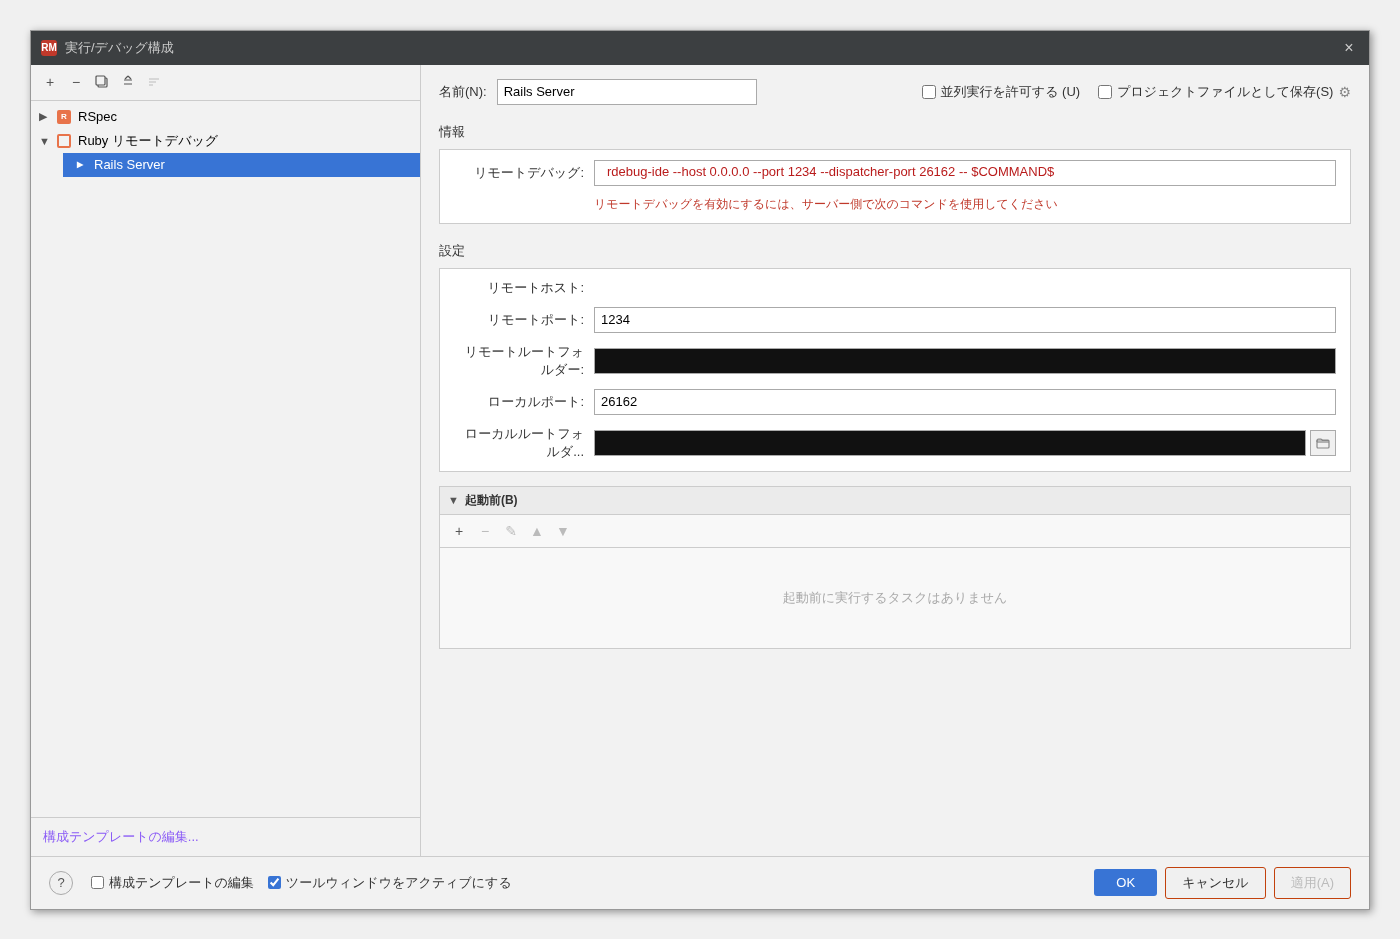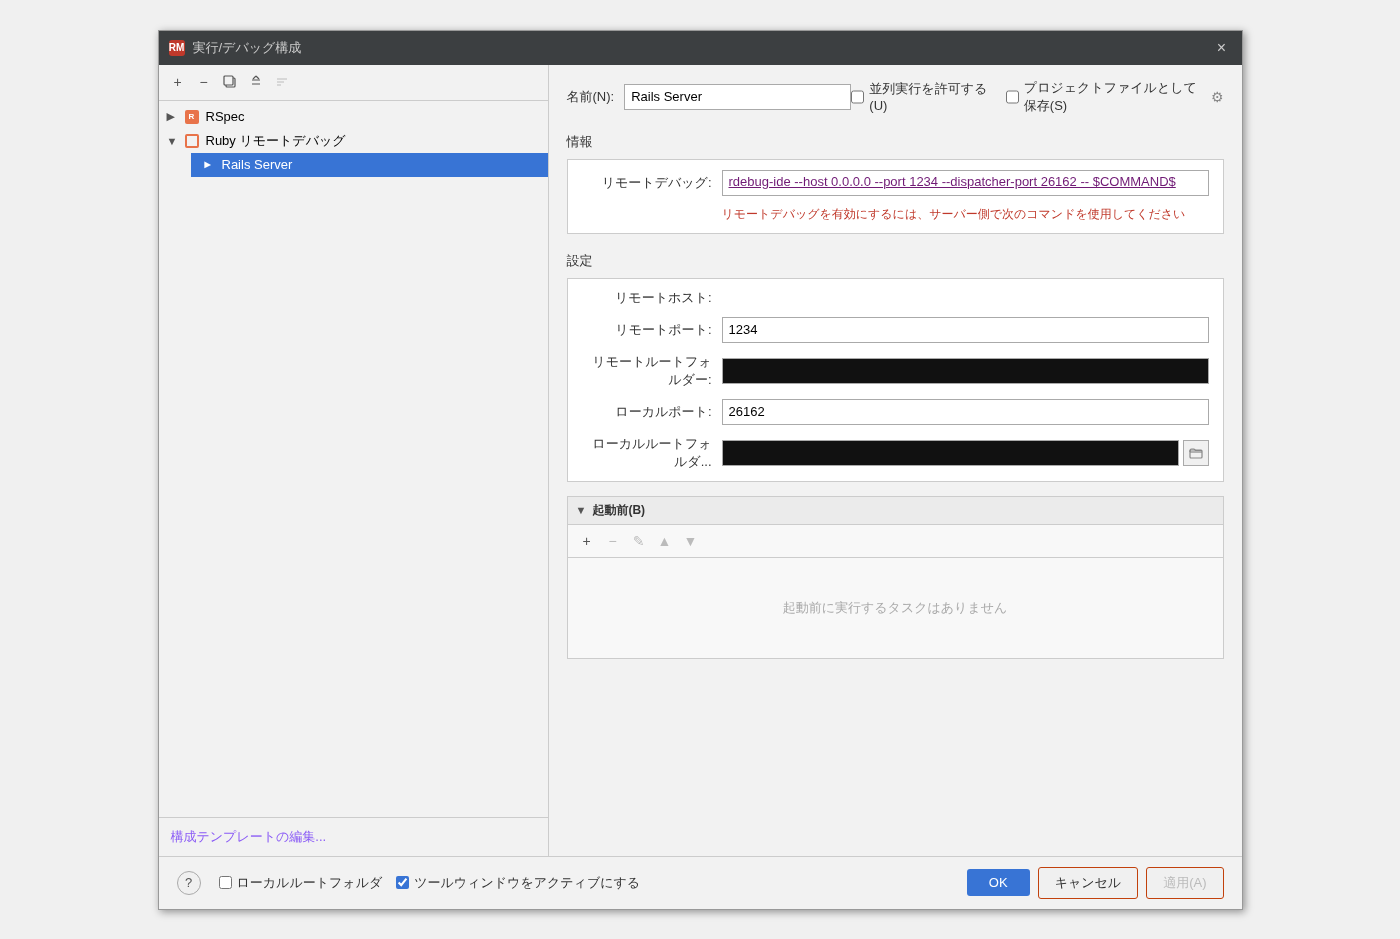--- a/index.html
+++ b/index.html
@@ -8,21 +8,21 @@
       font-size: 13px;
       background: #f0f0f0;
       display: flex;
       justify-content: center;
       align-items: center;
       width: 1400px;
       height: 939px;
       overflow: hidden;
     }
     .dialog {
-      width: 1085px;
+      width: 1340px;
       height: 880px;
       background: #f2f2f2;
       border: 1px solid #999;
       box-shadow: 2px 2px 8px rgba(0,0,0,0.4);
       display: flex;
       flex-direction: column;
     }
     .title-bar {
       background: #3c3f41;
       color: #fff;
@@ -205,26 +205,25 @@
       font-size: 13px;
       color: #333;
       width: 140px;
       flex-shrink: 0;
       text-align: right;
       padding-right: 10px;
     }
     .field-command {
       flex: 1;
       font-size: 13px;
-      color: #701a75;
+      color: #b91c1c;
       background: #fff;
       border: 1px solid #aaa;
-      padding: 3px 6px;
+      padding: 3px 12px;
       min-height: 26px;
-      text-decoration: underline;
     }
     .hint-text {
       color: #c0392b;
       font-size: 12px;
       margin-top: 4px;
       margin-left: 140px;
     }
     .field-input {
       flex: 1;
       height: 26px;
@@ -561,21 +560,21 @@
 
     </div>
   </div>
 
   <div class="bottom-bar">
     <div class="bottom-left">
       <button class="help-btn">?</button>
       <div style="display:flex;align-items:center;gap:14px;margin-left:10px;">
         <div class="show-page-check">
           <input type="checkbox" style="">
-          <span>ローカルルートフォルダ</span>
+          <span>構成テンプレートの編集</span>
         </div>
         <div class="activate-check">
           <input type="checkbox" checked="" style="accent-color: rgb(56, 116, 213);">
           <span>ツールウィンドウをアクティブにする</span>
         </div>
       </div>
     </div>
     <div class="bottom-right">
       <button class="btn-ok">OK</button>
       <button class="btn-cancel">キャンセル</button>

